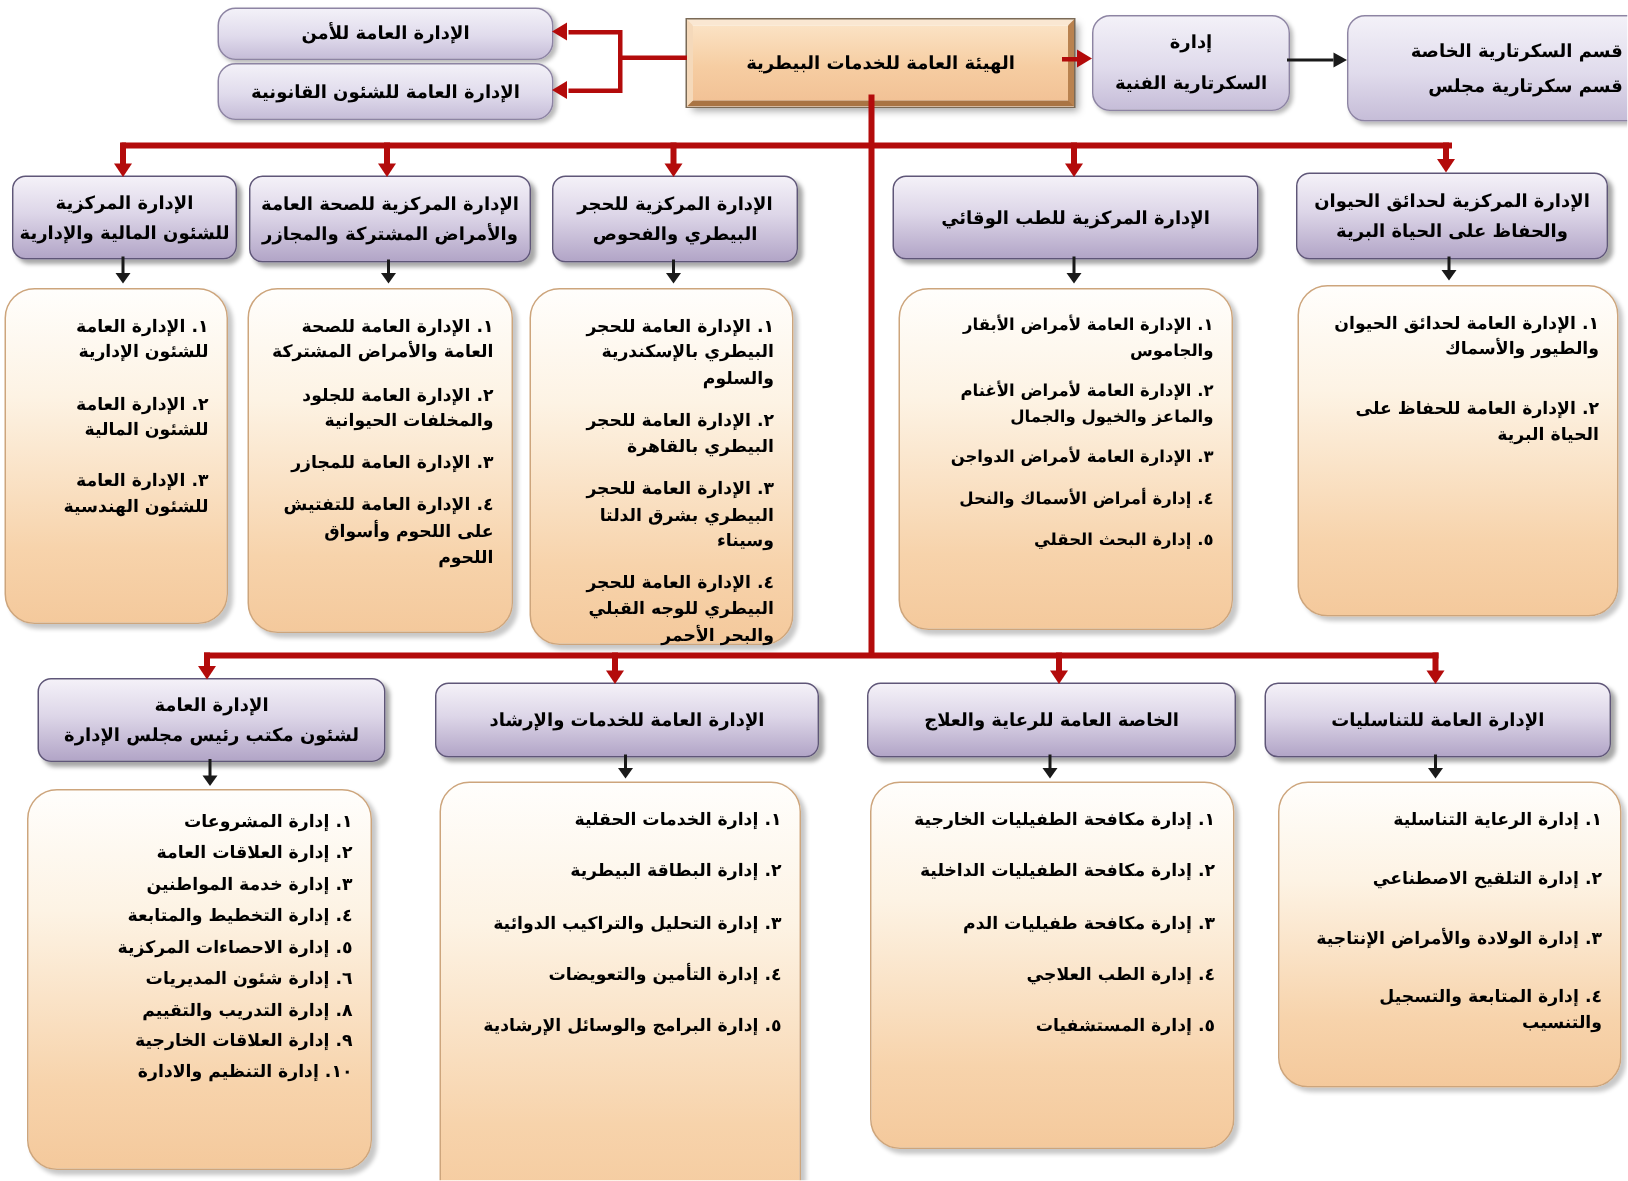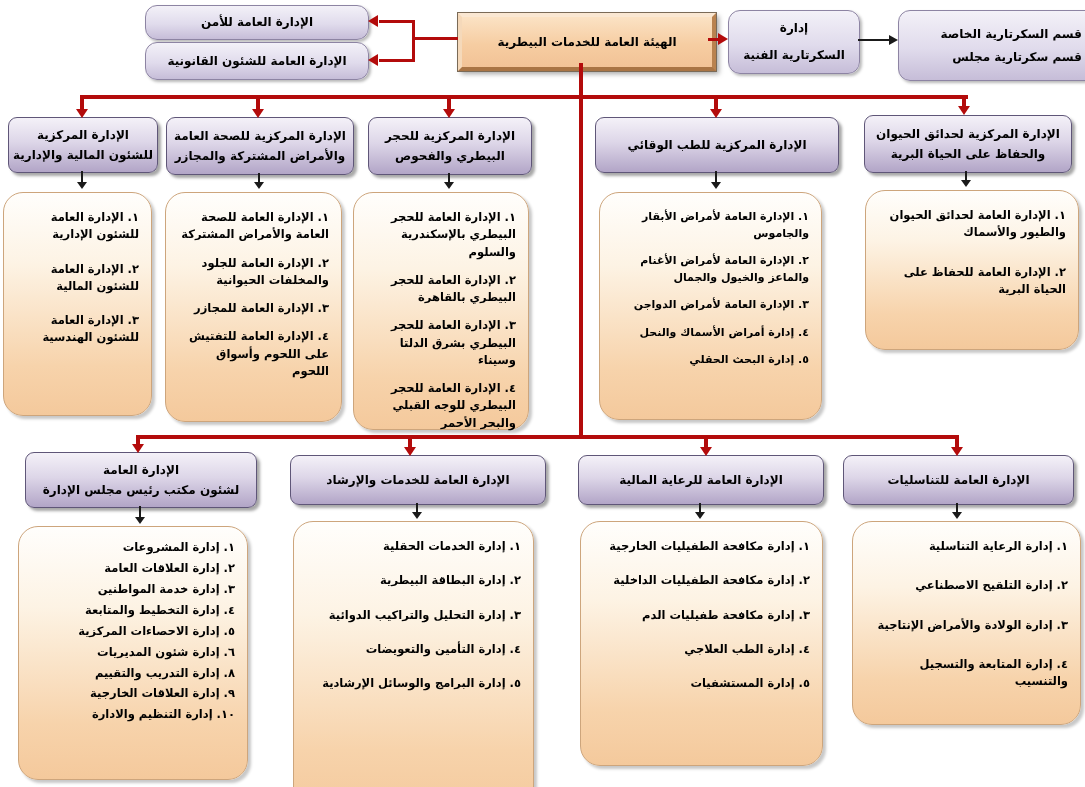--- a/index.html
+++ b/index.html
@@ -122,35 +122,35 @@
     <div class="item">٣. الإدارة العامة للحجر البيطري بشرق الدلتا وسيناء</div>
     <div class="item">٤. الإدارة العامة للحجر البيطري للوجه القبلي والبحر الأحمر</div>
   </div>
   <div class="lbox small" style="left:599px;top:192px;width:223px;height:228px">
     <div class="item">١. الإدارة العامة لأمراض الأبقار والجاموس</div>
     <div class="item">٢. الإدارة العامة لأمراض الأغنام والماعز والخيول والجمال</div>
     <div class="item">٣. الإدارة العامة لأمراض الدواجن</div>
     <div class="item">٤. إدارة أمراض الأسماك والنحل</div>
     <div class="item">٥. إدارة البحث الحقلي</div>
   </div>
-  <div class="lbox gap-xl" style="left:865px;top:190px;width:214px;height:160px">
+  <div class="lbox gap-xl" style="left:865px;top:190px;width:214px;height:221px">
     <div class="item">١. الإدارة العامة لحدائق الحيوان والطيور والأسماك</div>
     <div class="item">٢. الإدارة العامة للحفاظ على الحياة البرية</div>
   </div>
 
   <div class="hdr" style="left:25px;top:452px;width:230px;height:54px">
     <span>الإدارة العامة</span>
     <span>لشئون مكتب رئيس مجلس الإدارة</span>
   </div>
   <div class="hdr" style="left:290px;top:455px;width:254px;height:48px">
     <span>الإدارة العامة للخدمات والإرشاد</span>
     <span></span>
   </div>
   <div class="hdr" style="left:578px;top:455px;width:244px;height:48px">
-    <span>الإدارة العامة للرعاية المالية</span>
+    <span>الخاصة العامة للرعاية والعلاج</span>
     <span></span>
   </div>
   <div class="hdr" style="left:843px;top:455px;width:229px;height:48px">
     <span>الإدارة العامة للتناسليات</span>
     <span></span>
   </div>
 
   <div class="lbox tight" style="left:18px;top:526px;width:230px;height:254px">
     <div class="item">١. إدارة المشروعات</div>
     <div class="item">٢. إدارة العلاقات العامة</div>

